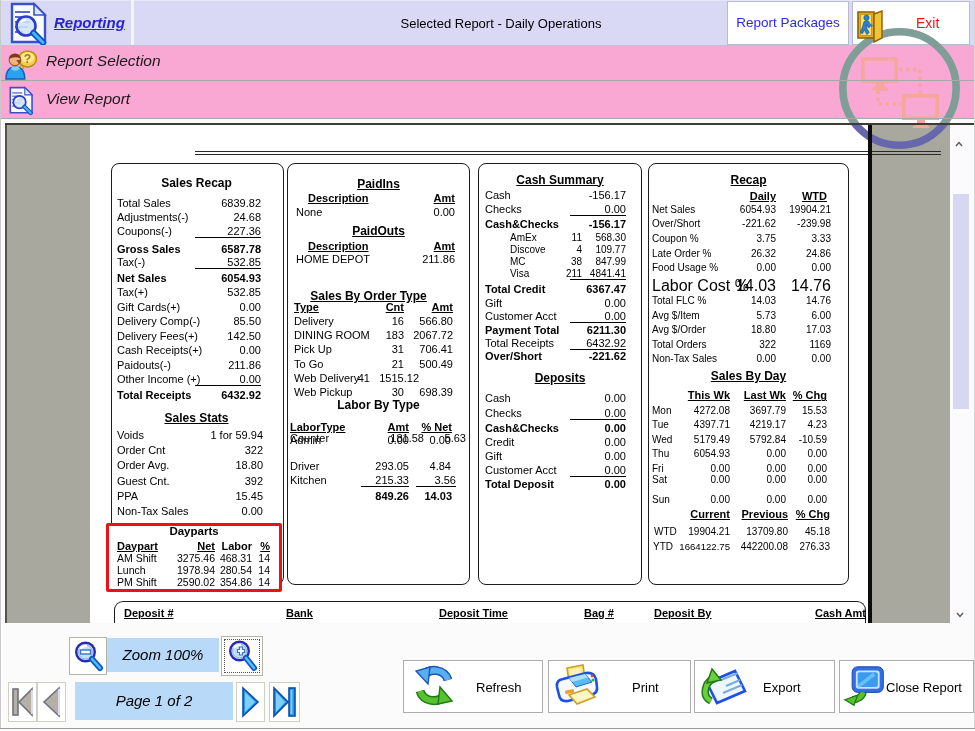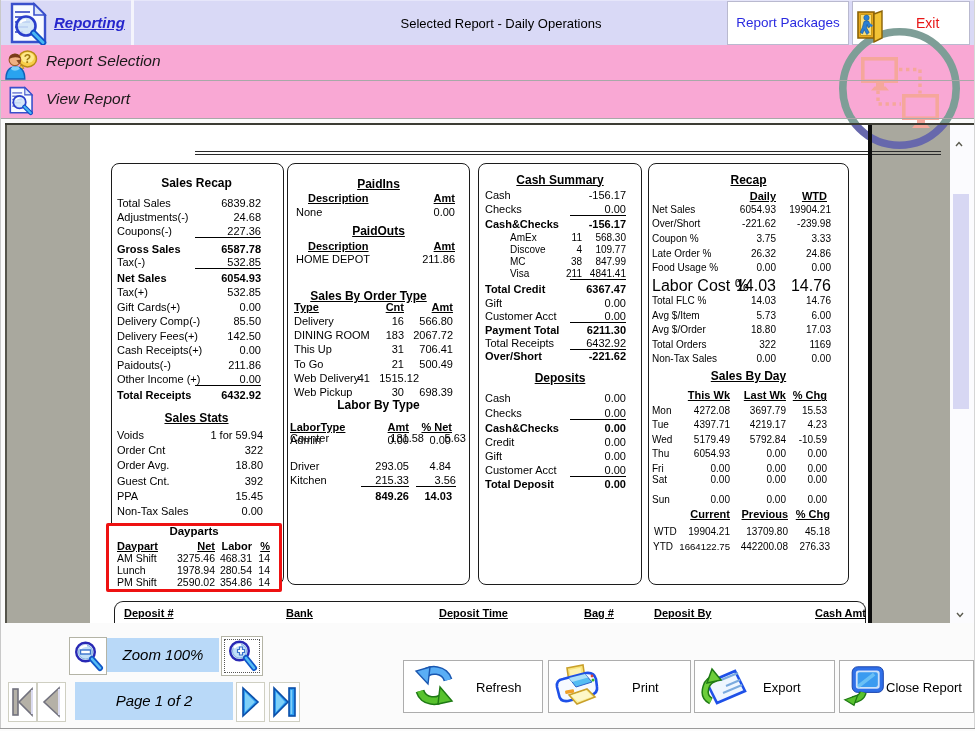--- a/index.html
+++ b/index.html
@@ -281,21 +281,21 @@
     <span class="l" style="left:7px">Delivery</span>
     <span class="v" style="right:64px">16</span>
     <span class="v" style="right:15px">566.80</span>
   </div>
 <div class="r" style="left:287px;top:328.9px;width:181px">
     <span class="l" style="left:7px;width:84px;overflow:hidden;display:inline-block">DINING ROOM</span>
     <span class="v" style="right:64px">183</span>
     <span class="v" style="right:15px">2067.72</span>
   </div>
 <div class="r" style="left:287px;top:343.2px;width:181px">
-    <span class="l" style="left:7px">This Up</span>
+    <span class="l" style="left:7px">Pick Up</span>
     <span class="v" style="right:64px">31</span>
     <span class="v" style="right:15px">706.41</span>
   </div>
 <div class="r" style="left:287px;top:357.6px;width:181px">
     <span class="l" style="left:7px">To Go</span>
     <span class="v" style="right:64px">21</span>
     <span class="v" style="right:15px">500.49</span>
   </div>
 <div class="r" style="left:287px;top:371.9px;width:147px">
     <span class="l" style="left:7px">Web Delivery</span>

